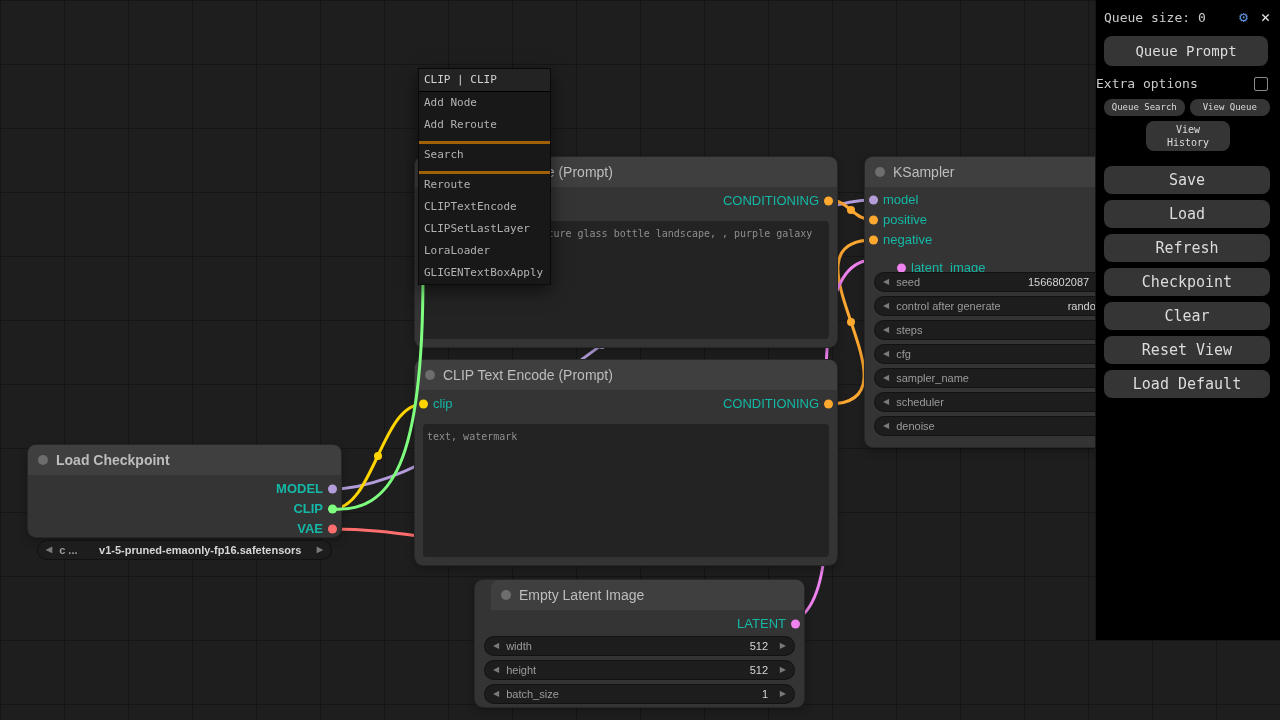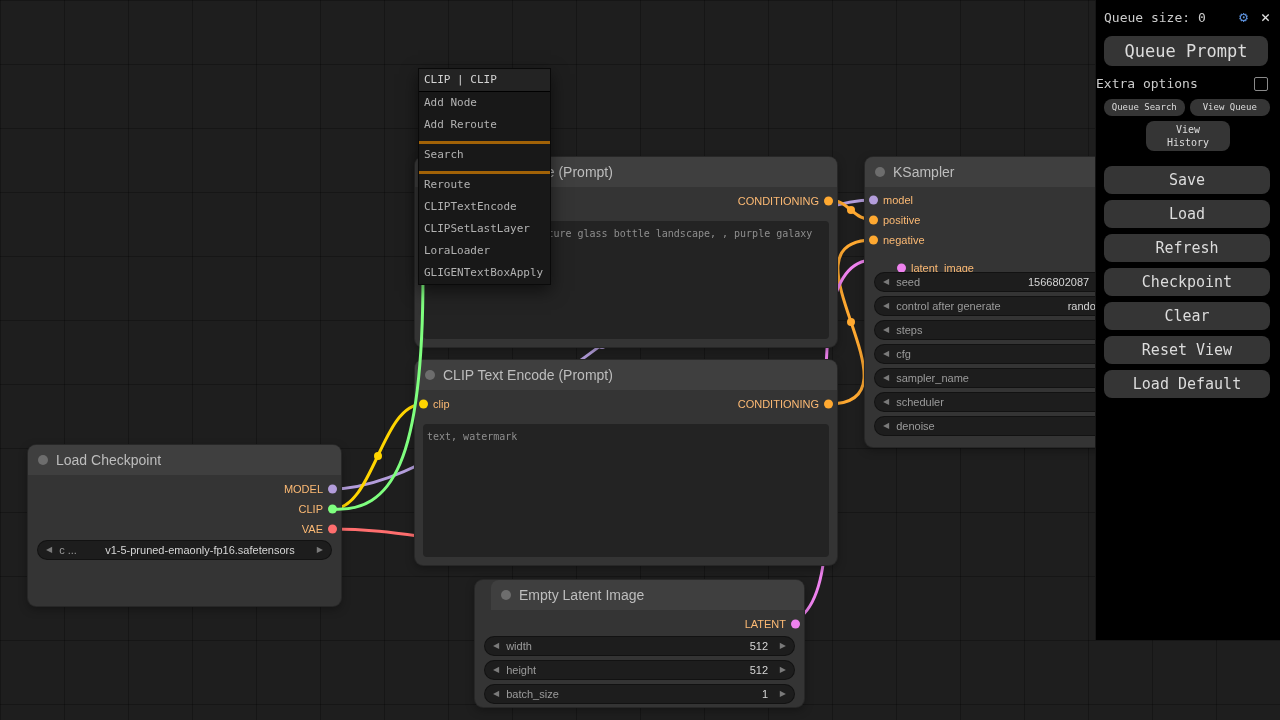--- a/index.html
+++ b/index.html
@@ -26,21 +26,21 @@
   .node{
     position:absolute;z-index:10;background:#343434;border-radius:8px;
     box-shadow:0 0 0 1px #272727,0 3px 10px rgba(0,0,0,.35);
   }
   .node-title{
     height:30px;background:#3f3f3f;border-radius:8px 8px 0 0;
     display:flex;align-items:center;gap:8px;padding:0 10px;
     color:#bdbdbd;font-size:14px;white-space:nowrap;overflow:hidden;
   }
   .tdot{width:10px;height:10px;border-radius:50%;background:#6d6d6d;flex:none;}
-  .slot{position:absolute;height:14px;line-height:14px;font-size:11px;color:#fdba74;white-space:nowrap;}
+  .slot{position:absolute;height:14px;line-height:14px;font-size:13px;color:#14b8a6;white-space:nowrap;}
   .slot.in{left:0;padding-left:18px;}
   .slot.out{right:0;padding-right:18px;text-align:right;}
   .sdot{position:absolute;top:50%;width:9px;height:9px;border-radius:50%;transform:translateY(-50%);}
   .slot.in .sdot{left:4px;}
   .slot.out .sdot{right:4px;}
   .widget{
     position:absolute;left:10px;right:10px;height:18px;border-radius:9px;
     background:#1d1d1d;box-shadow:0 0 0 1px #121212;
     display:flex;align-items:center;padding:0 8px;box-sizing:border-box;
     font-size:11px;color:#9b9b9b;
@@ -75,21 +75,21 @@
     font-family:"DejaVu Sans Mono",monospace;color:#cccccc;
   }
   .sb-header{display:flex;align-items:center;padding:8px 10px 0 8px;font-size:13px;}
   .sb-header .spacer{flex:1;}
   .gear{font-size:15px;margin-right:13px;cursor:pointer;}
   .closex{font-size:15px;color:#e2e2e2;cursor:pointer;}
   .btn{
     background:#353535;border-radius:8px;color:#dcdcdc;text-align:center;cursor:pointer;
     overflow:hidden;
   }
-  .btn-queue{margin:10px 12px 0 8px;height:30px;line-height:30px;font-size:17px;}
+  .btn-queue{margin:10px 12px 0 8px;height:30px;line-height:30px;font-size:14px;}
   .extra-row{display:flex;align-items:center;justify-content:space-between;gap:8px;margin:10px 12px 0 0;font-size:13px;}
   .checkbox{width:12px;height:12px;border:1px solid #8a8a8a;border-radius:2px;background:transparent;flex:none;cursor:pointer;}
   .small-row{display:flex;gap:5px;margin:8px 10px 0 8px;}
   .btn-small{flex:1;height:17px;line-height:17px;font-size:9px;}
   .btn-history{
     width:84px;margin:5px auto 0;height:30px;font-size:10px;line-height:13px;
     display:flex;align-items:center;justify-content:center;text-align:center;box-sizing:border-box;padding:2px;
   }
   .btn-history span{display:block;width:56px;}
   .btn-big{margin:6px 10px 0 8px;height:28px;line-height:28px;font-size:15px;}
@@ -107,21 +107,21 @@
     <path d="M829,200 C 849,200 853,220 873,220" stroke="#FFA931"></path>
     <path d="M829,404 C 929,404 773,240 873,240" stroke="#FFA931"></path>
     <path d="M780,624 C 880,624 773,260 873,260" stroke="#EE82EE"></path>
     <circle cx="378" cy="456" r="4" fill="#FFD500"></circle>
     <circle cx="851" cy="210" r="4" fill="#FFA931"></circle>
     <circle cx="851" cy="322" r="4" fill="#FFA931"></circle>
     <circle cx="827" cy="442" r="4" fill="#EE82EE"></circle>
     <circle cx="602" cy="345" r="4" fill="#B39DDB"></circle>
   </svg>
 
-  <div class="node" style="left:28px;top:445px;width:313px;height:161px;">
+  <div class="node" style="left:28px;top:445px;width:313px;height:92px;font-weight:bold;">
     <div class="node-title">
       <span class="tdot"></span>
       <span>Load Checkpoint</span>
     </div>
     <div class="slot out" style="top:37px;">
       <span>MODEL</span>
       <span class="sdot" style="background: rgb(179, 157, 219);"></span>
     </div>
     <div class="slot out" style="top:57px;">
       <span>CLIP</span>

